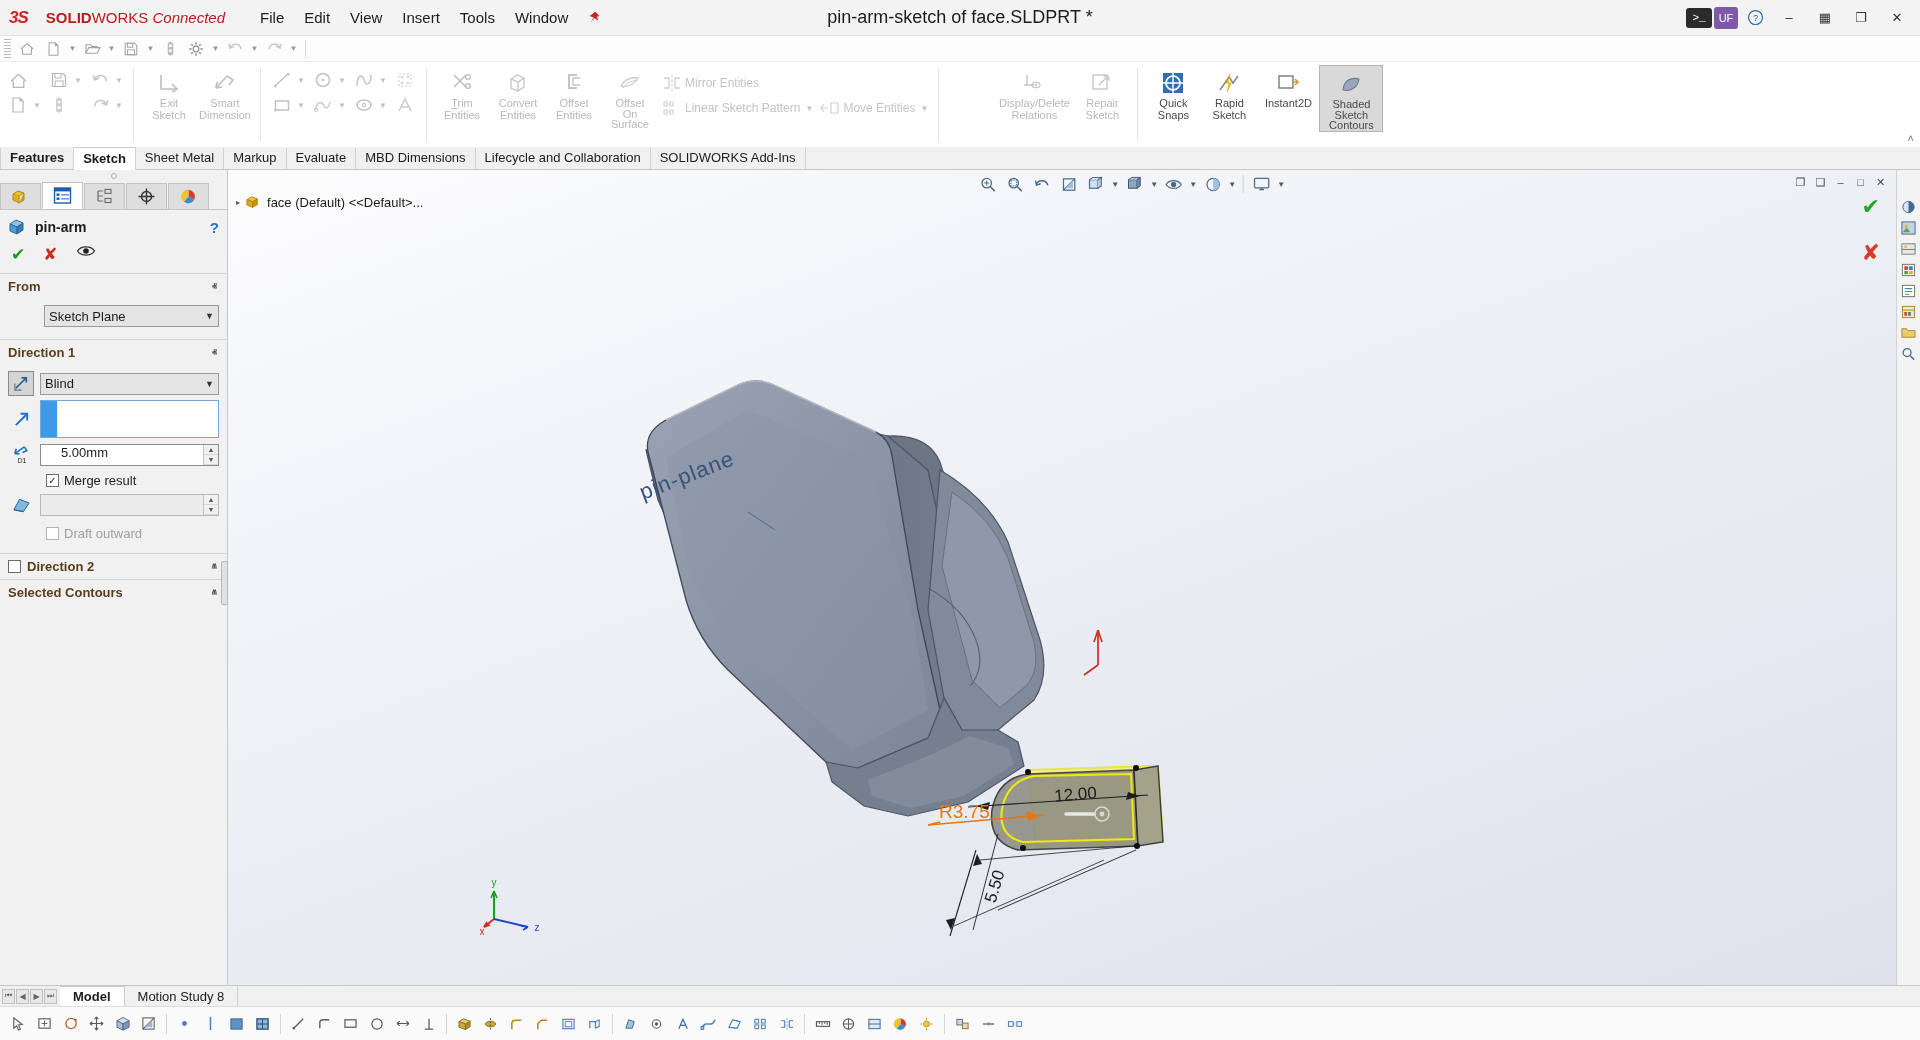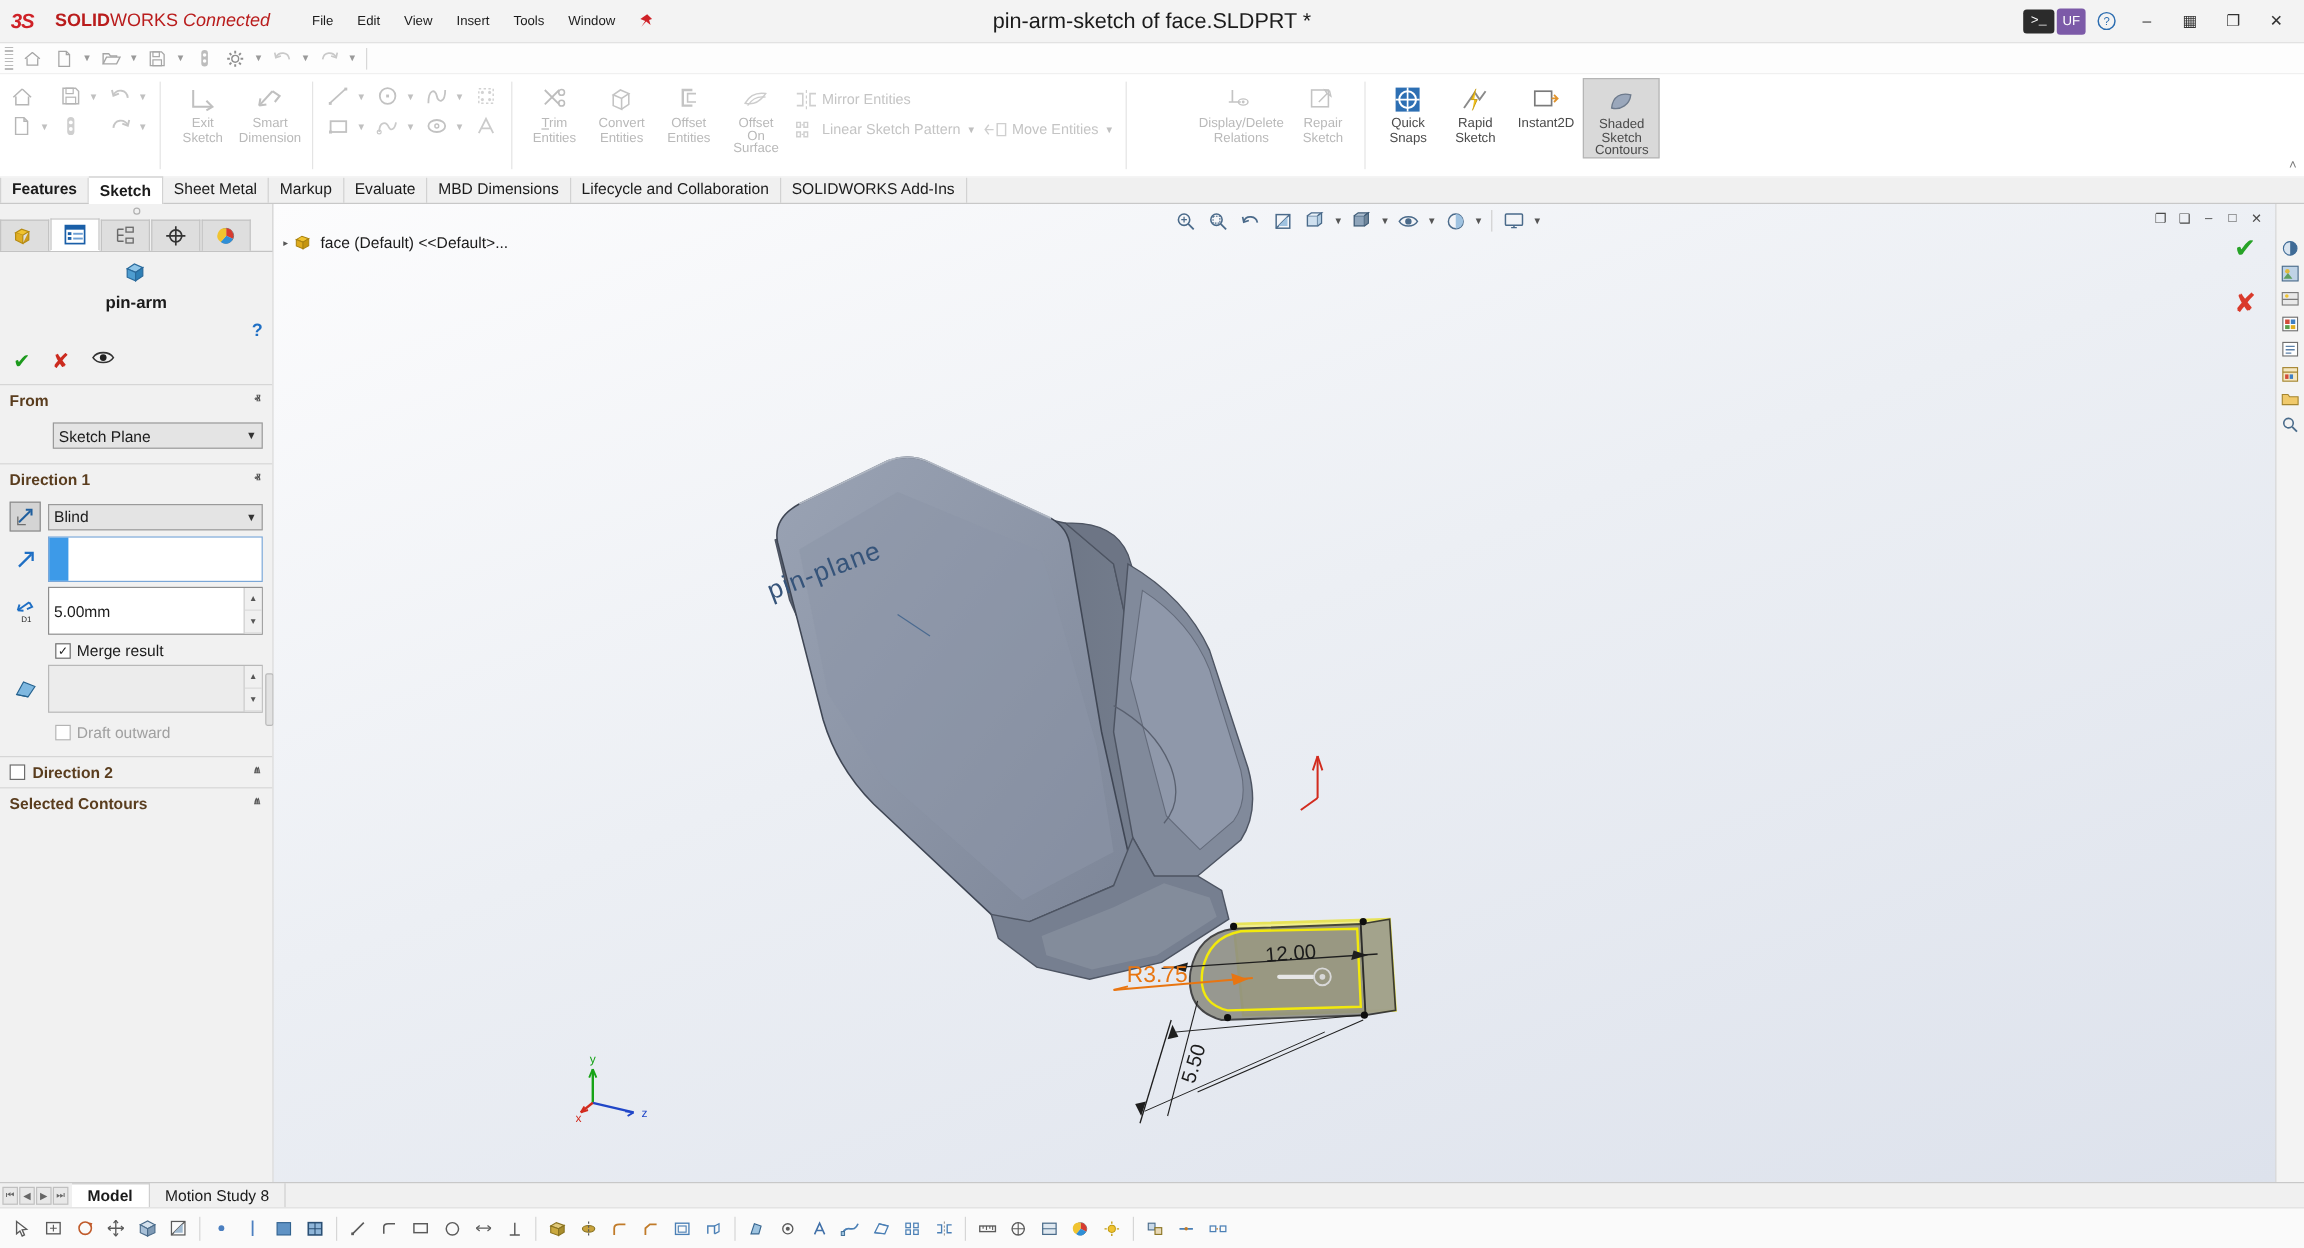--- a/index.html
+++ b/index.html
@@ -17,21 +17,21 @@
   .titlebar {
     height: 36px; background: #f3f3f3; display: flex; align-items: center;
     border-bottom: 1px solid #e2e2e2; position: relative; flex: 0 0 36px;
   }
   .sw-logo { display: flex; align-items: center; padding-left: 9px; gap: 20px; }
   .sw-logo .ds { color: #cf2127; font-weight: bold; font-style: italic; font-size: 17px; letter-spacing: -1px; }
   .sw-logo .brand { font-size: 15px; color: #b91c1c; white-space: nowrap; }
   .sw-logo .brand b { font-weight: bold; }
   .sw-logo .brand i { font-style: italic; font-weight: normal; }
   .menubar { display: flex; margin-left: 26px; gap: 2px; }
-  .menubar div { padding: 3px 9px; font-size: 11px; color: #1b1b1b; cursor: default; }
+  .menubar div { padding: 3px 9px; font-size: 15px; color: #1b1b1b; cursor: default; }
   .pin-btn { margin-left: 6px; width: 22px; height: 22px; display: flex; align-items: center; justify-content: center; color: #cf2127; font-size: 13px; }
   .doc-title { position: absolute; left: 0; right: 0; text-align: center; font-size: 18px; pointer-events: none; }
   .title-right { margin-left: auto; display: flex; align-items: center; gap: 2px; padding-right: 6px; }
   .tbtn { width: 30px; height: 26px; display: flex; align-items: center; justify-content: center; color: #444; font-size: 14px; }
   .tbtn.dark { background: #2b2b2b; color: #fff; border-radius: 3px; width: 26px; height: 20px; font-size: 11px; font-family: "Liberation Mono", monospace; }
   .tbtn.avatar { background: #7c5aa8; color: #fff; border-radius: 3px; width: 24px; height: 22px; font-size: 11px; }
   .tbtn.help { color: #2b6cb0; }
   .win-btn { width: 34px; height: 30px; display:flex; align-items:center; justify-content:center; font-size: 13px; color:#333; }
 
   
@@ -75,38 +75,38 @@
   .bodyrow { flex: 1 1 auto; display: flex; position: relative; min-height: 0; }
 
   
   .leftpanel { width: 228px; background: #f1f1f1; border-right: 1px solid #c8c8c8; display:flex; flex-direction:column; position: relative; flex: 0 0 228px; }
   .lp-handle { height: 12px; display:flex; align-items:center; justify-content:center; }
   .lp-handle .dot { width: 6px; height: 6px; border-radius: 50%; border: 1px solid #b0b0b0; }
   .lp-tabs { height: 28px; display:flex; align-items:flex-end; border-bottom: 1px solid #c3c3c3; }
   .lp-tab { width: 41px; height: 26px; display:flex; align-items:center; justify-content:center; border:1px solid #c3c3c3; border-bottom:none; margin-right:1px; background:#dedede; }
   .lp-tab.sel { background: #fff; height: 27px; border-bottom: 1px solid #fff; }
   .lp-body { background: #f1f1f1; flex: 1 1 auto; overflow: hidden; }
-  .lp-title { display:flex; align-items:center; gap: 7px; padding: 7px 8px 4px 8px; font-weight: bold; font-size: 14px; flex-direction: column; }
+  .lp-title { display:flex; align-items:center; gap: 7px; padding: 7px 8px 4px 8px; font-weight: bold; font-size: 14px; }
   .lp-actions { display:flex; gap: 18px; padding: 3px 0 8px 11px; font-size: 17px; }
   .lp-actions span { cursor: pointer; }
   .sec-hdr { display:flex; align-items:center; justify-content:space-between; border-top: 1px solid #d6d6d6; padding: 5px 10px 5px 8px; font-weight: bold; color: #5a3d1e; font-size: 13px; }
   .sec-hdr .chev { color: #555; font-size: 10px; }
   .sec-body { padding: 2px 8px 8px 8px; }
   .ctl-row { display:flex; align-items:center; gap: 6px; margin: 4px 0; }
   .ctl-icon { width: 26px; height: 25px; flex: 0 0 26px; display:flex; align-items:center; justify-content:center; }
   .ctl-icon.framed { border: 1px solid #8a8a8a; background: #d4d4d4; }
   .combo {
     flex: 1 1 auto; height: 22px; background: #e4e4e4; border: 1px solid #9a9a9a;
     display:flex; align-items:center; padding: 0 4px; font-size: 13px; justify-content: space-between;
   }
   .combo .cv { color:#1b1b1b; }
   .combo .cc { font-size: 9px; color:#333; }
   .selbox { flex: 1 1 auto; height: 38px; border: 1px solid #7ba7d7; background:#fff; display:flex; }
   .selbox .bluebar { width: 16px; background: #3d9ae8; }
-  .spin { flex:1 1 auto; height: 40px; border: 1px solid #8d8d8d; background:#fff; display:flex; align-items:center; font-size:13px; padding-left:4px; }
+  .spin { flex:1 1 auto; height: 22px; border: 1px solid #8d8d8d; background:#fff; display:flex; align-items:flex-start; font-size:13px; padding-left:20px; }
   .spin.disabled { background:#ececec; border-color:#b8b8b8; }
   .spinner { width: 15px; border-left: 1px solid #c5c5c5; display:flex; flex-direction:column; margin-left:auto; height:100%; }
   .spinner i { flex:1; display:flex; align-items:center; justify-content:center; font-size:7px; font-style:normal; color:#555; background:#f0f0f0; border-bottom:1px solid #d8d8d8; }
   .chkrow { display:flex; align-items:center; gap:5px; margin: 6px 0 4px 38px; font-size: 13px; }
   .chk { width: 13px; height:13px; border:1px solid #6c6c6c; background:#fff; display:flex; align-items:center; justify-content:center; font-size:10px; color:#222; }
   .chkrow.dim { color: #a0a0a0; margin-top: 9px; }
   .chkrow.dim .chk { border-color:#b4b4b4; }
   .sec-hdr .lbl-wrap { display:flex; align-items:center; gap:6px; }
   .splitter { position:absolute; right:-1px; top: 48%; width: 7px; height: 44px; background:#e2e2e2; border:1px solid #b9b9b9; border-radius:2px; }
 

